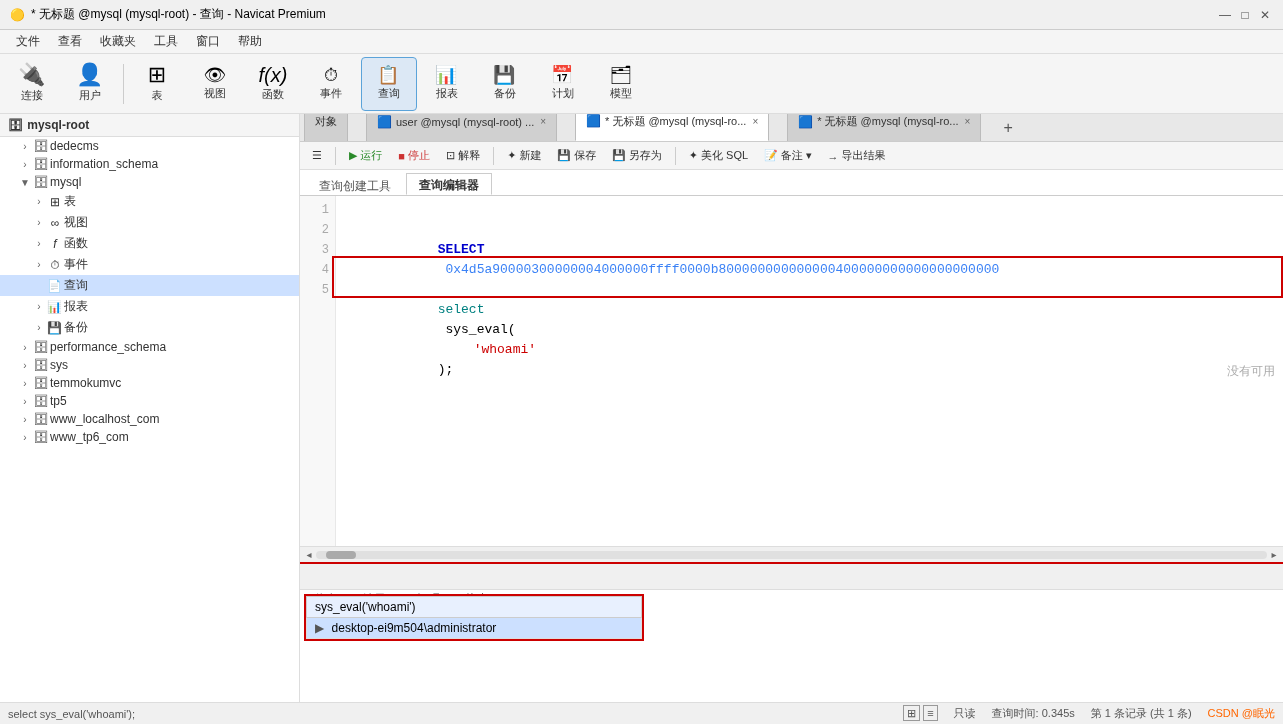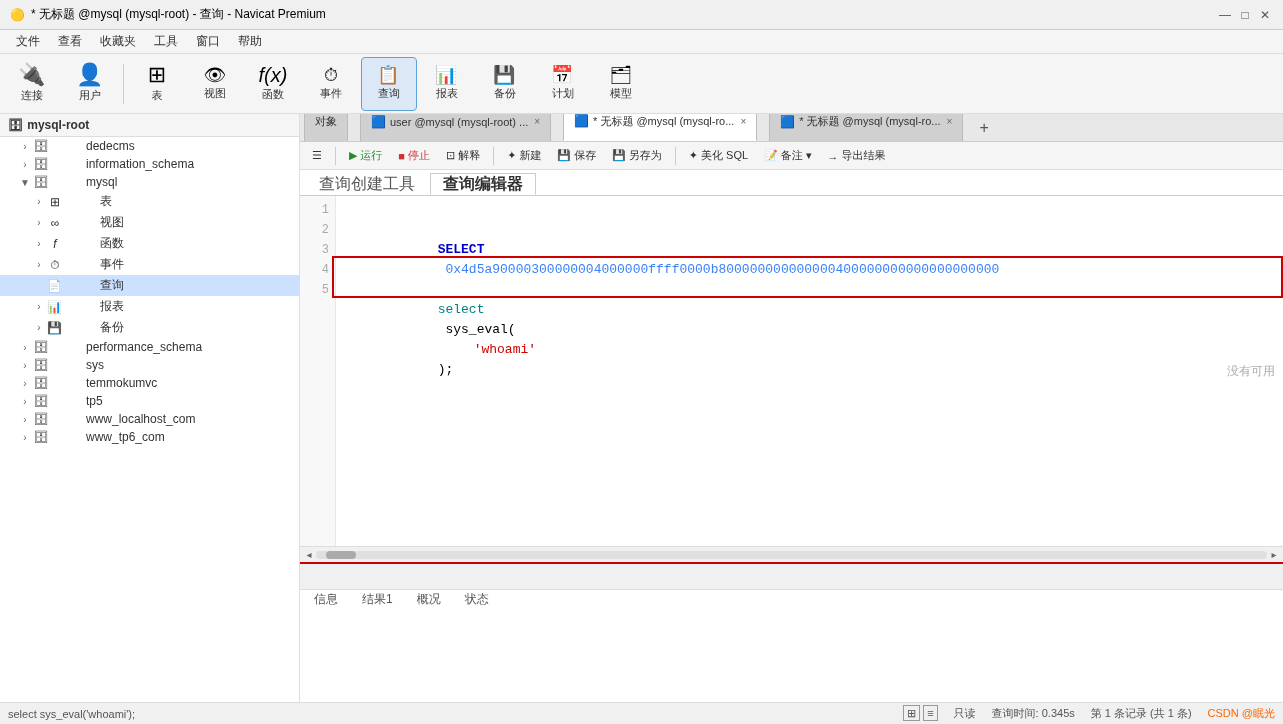--- a/index.html
+++ b/index.html
@@ -94,21 +94,21 @@
       align-items: center;
       padding: 2px 4px;
       cursor: pointer;
       font-size: 12px;
       color: #333;
       white-space: nowrap;
     }
     .tree-item.selected { background: #cce0ff; }
     .tree-toggle { width: 14px; text-align: center; font-size: 10px; color: #666; flex-shrink: 0; }
     .tree-icon { width: 18px; text-align: center; flex-shrink: 0; }
-    .tree-label { flex: 1; margin-left: 36px; }
+    .tree-label { flex: 1; }
     .indent1 { padding-left: 18px; }
     .indent2 { padding-left: 32px; }
     
     
     .right-panel {
       flex: 1;
       display: flex;
       flex-direction: column;
       background: #fff;
       overflow: hidden;
@@ -127,21 +127,21 @@
     .tab {
       height: 40px;
       padding: 0 10px;
       font-size: 11px;
       display: flex;
       align-items: center;
       gap: 4px;
       background: #d0d0d0;
       border: 1px solid #bbb;
       border-bottom: none;
-      margin-right: 12px;
+      margin-right: 18px;
       cursor: pointer;
       white-space: nowrap;
       color: #333;
       border-radius: 3px 3px 0 0;
     }
     .tab.active { background: #fff; border-bottom: 1px solid #fff; z-index: 1; }
     .tab-close { font-size: 10px; color: #666; margin-left: 2px; }
     .tab-icon { font-size: 12px; }
     
     
@@ -173,23 +173,23 @@
       height: 26px;
       background: #fff;
       display: flex;
       align-items: flex-end;
       padding: 0 6px;
       border-bottom: 1px solid #ccc;
     }
     .sub-tab {
       height: 22px;
       padding: 0 12px;
-      font-size: 16px;
-      display: flex;
-      align-items: flex-start;
+      font-size: 12px;
+      display: flex;
+      align-items: flex-end;
       cursor: pointer;
       border: 1px solid transparent;
       border-bottom: none;
       margin-right: 2px;
       color: #555;
       font-family: Liberation Mono, monospace;
     }
     .sub-tab.active {
       background: #fff;
       border: 1px solid #ccc;
@@ -597,20 +597,40 @@
       <div class="scroll-arrow">▸</div>
     </div>
 
     <div class="results-panel">
       <div class="results-tabs">
         <div class="result-tab">信息</div>
         <div class="result-tab">结果1</div>
         <div class="result-tab">概况</div>
         <div class="result-tab">状态</div>
       </div>
+      <div class="results-content">
+        
+        <div style="border:2px solid #cc0000;margin:4px;display:inline-block;min-width:340px;">
+          <table class="result-table">
+            <thead>
+              <tr>
+                <th>sys_eval('whoami')</th>
+              </tr>
+            </thead>
+            <tbody>
+              <tr class="result-row-selected">
+                <td>
+                  <span class="triangle">▶</span>
+                  desktop-ei9m504\administrator
+                </td>
+              </tr>
+            </tbody>
+          </table>
+        </div>
+      </div>
     </div>
 
   </div>
 </div>
 
 <div class="status-bar">
   <div>
     <span>select sys_eval('whoami');</span>
   </div>
   <div class="status-bar-right">

